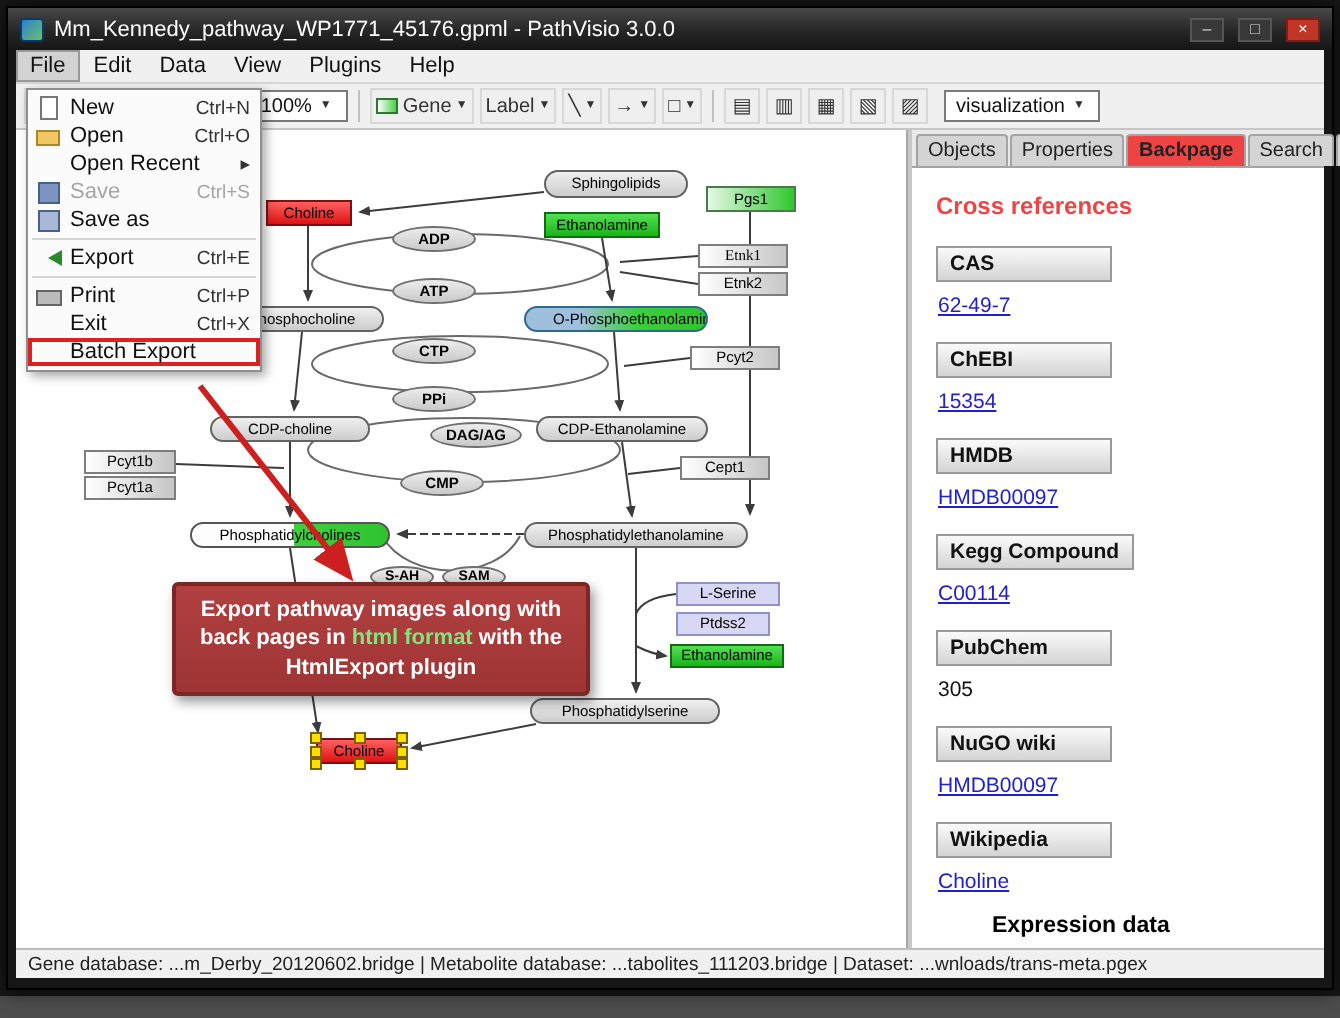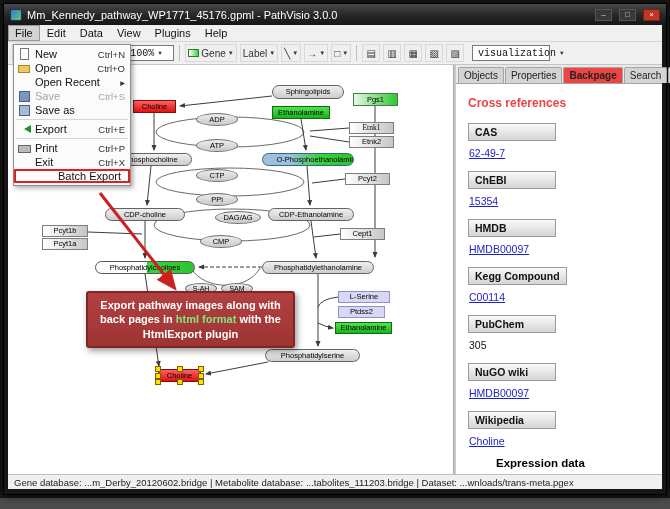--- a/index.html
+++ b/index.html
@@ -18,21 +18,21 @@
   .window-inner { position:absolute; left:4px; top:21px; right:4px; bottom:5px; background:#f0f0f0; display:flex; flex-direction:column; }
 
   .menubar { height:17px; display:flex; align-items:stretch; font-size:11px; background:#f0f0f0; border-bottom:1px solid #d6d6d6; }
   .menu-item { padding:2px 7px; color:#111; }
   .menu-item.open { background:#d3d3d3; border:1px solid #9a9a9a; padding:1px 6px; }
 
   .toolbar { height:23px; display:flex; align-items:center; gap:3px; padding:0 4px; background:#f0f0f0; border-bottom:1px solid #c6c6c6; }
   .tsep { width:1px; height:16px; background:#c0c0c0; margin:0 2px; }
   .tbtn { height:18px; min-width:18px; display:flex; align-items:center; justify-content:center; gap:2px; font-size:10px; color:#333; border:1px solid #d8d8d8; background:#efefef; padding:0 2px; }
   .tlabel { font-size:10px; color:#222; margin:0 2px; }
-  .combo { display:flex; align-items:center; gap:4px; background:#fff; border:1px solid #7a7a7a; height:16px; font-size:10px; padding:0 3px 0 5px; color:#111;font-family:Liberation Mono, monospace; }
+  .combo { display:flex; align-items:center; gap:4px; background:#fff; border:1px solid #7a7a7a; height:16px; font-size:10px; padding:0 3px 0 5px; color:#111; }
   .caret { font-size:6px; color:#333; }
   .mi { width:14px; height:12px; position:relative; flex:0 0 14px; display:inline-block; }
   .mi-new::before { content:""; position:absolute; left:3px; top:0; width:7px; height:10px; background:#fff; border:1px solid #777; }
   .mi-open::before { content:""; position:absolute; left:1px; top:3px; width:10px; height:6px; background:#f3c75f; border:1px solid #a8872a; }
   .mi-save::before, .mi-saveas::before { content:""; position:absolute; left:2px; top:1px; width:9px; height:9px; background:#7d94c0; border:1px solid #4a5f88; }
   .mi-saveas::before { background:#a8b8d6; }
   .mi-import::before { content:""; position:absolute; left:2px; top:2px; border:4px solid transparent; border-left:7px solid #2a8a2a; }
   .mi-export::before { content:""; position:absolute; left:3px; top:2px; border:4px solid transparent; border-right:7px solid #2a8a2a; }
   .mi-print::before { content:""; position:absolute; left:1px; top:3px; width:11px; height:6px; background:#bbb; border:1px solid #666; }
   .gene-swatch { width:11px; height:8px; background:linear-gradient(90deg,#fff,#49cf49); border:1px solid #2a7a2a; }
@@ -40,21 +40,21 @@
   .content { flex:1; display:flex; min-height:0; }
   .canvas { position:relative; width:446px; background:#fff; border-right:1px solid #a8a8a8; overflow:hidden; }
   .edges-svg { position:absolute; left:0; top:0; width:446px; height:412px; }
   .edge { fill:none; stroke:#3c3c3c; stroke-width:1; }
   .arc { fill:none; stroke:#6a6a6a; stroke-width:1; }
   .node-layer { position:absolute; inset:0; }
   .node { position:absolute; display:flex; align-items:center; justify-content:center; font-size:7.5px; line-height:1; white-space:nowrap; overflow:hidden; color:#000; border:1px solid #5a5a5a; }
   .rounded-gray { background:linear-gradient(#efefef,#cdcdcd); border-radius:7px; border-color:#636363; }
   .rounded-green { background:linear-gradient(90deg,#9fc0dd 0%,#9fc0dd 30%,#3bcf3b 62%,#2fc42f 100%); border-radius:7px; border-color:#2a6a8a;padding-left:20px; }
   .rounded-split { background:linear-gradient(90deg,#fdfdfd 0%,#fdfdfd 52%,#3ecf3e 52%,#2fc42f 100%); border-radius:7px; border-color:#555; }
-  .ellipse, .ellipse-sm { background:linear-gradient(#ededed,#c9c9c9); border-radius:50%; border-color:#707070; }
+  .ellipse, .ellipse-sm { background:linear-gradient(#ededed,#c9c9c9); border-radius:50%; border-color:#707070;font-weight:bold; }
   .ellipse-sm { font-size:7px; }
   .met-red { background:linear-gradient(#ff6060,#e01212); border-color:#7a1010; }
   .met-green { background:linear-gradient(#54e054,#17b517); border-color:#0c6e0c; }
   .gene-gray { background:linear-gradient(90deg,#ffffff,#c6c6c6); border-color:#7e7e7e; }
   .gene-green { background:linear-gradient(90deg,#e6f8e6,#2ec82e); border-color:#4a7a4a; }
   .gene-purple { background:#d8d8f4; border-color:#9090cc; }
   .handle { position:absolute; width:6px; height:6px; background:#ffdf00; border:1px solid #7a6000; }
 
   .splitter { width:2px; background:#c8c8c8; }
   .sidepanel { flex:1; display:flex; flex-direction:column; background:#e9e9e9; min-width:0; }
@@ -70,21 +70,21 @@
   .expression-heading { font-weight:bold; font-size:11.5px; margin-top:10px; color:#000;padding-left:28px; }
 
   .statusbar { height:15px; background:#f0f0f0; border-top:1px solid #bdbdbd; font-size:9.5px; color:#222; padding:2px 6px; white-space:nowrap; overflow:hidden; }
 
   
   .file-menu { position:absolute; left:9px; top:40px; width:118px; background:#fbfbfb; border:1px solid #8f8f8f; box-shadow:2px 2px 5px rgba(0,0,0,.35); z-index:40; padding:2px 0; }
   .fm-item { display:flex; align-items:center; gap:4px; height:14px; padding:0 5px 0 3px; font-size:11px; color:#111; }
   .fm-label { flex:1; white-space:nowrap; }
   .fm-short { font-size:9.5px; color:#333; }
   .fm-item.disabled, .fm-item.disabled .fm-short { color:#a5a5a5; }
-  .fm-item.hl { box-shadow:0 0 0 2px #dd2020 inset;text-align:right; }
+  .fm-item.hl { box-shadow:0 0 0 2px #dd2020 inset; }
   .fm-sep { height:1px; background:#d5d5d5; margin:2px 2px; }
 
   
   .callout { position:absolute; left:78px; top:226px; width:209px; height:57px; z-index:6; background:linear-gradient(#b24040,#9e3434); border:2px solid #7c2626; border-radius:3px; box-shadow:2px 3px 6px rgba(0,0,0,.4); color:#fff; font-weight:bold; font-size:11px; line-height:1.3; display:flex; align-items:center; justify-content:center; text-align:center; padding:4px 8px; }
   .co-hl { color:#7fe57f; }
 
   .annotation-svg { position:absolute; inset:0; width:670px; height:509px; z-index:50; pointer-events:none; }
 </style>
 </head>
 <body>

